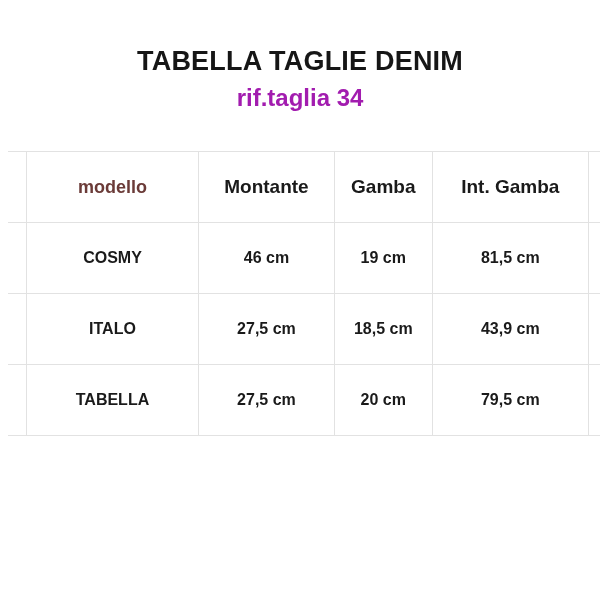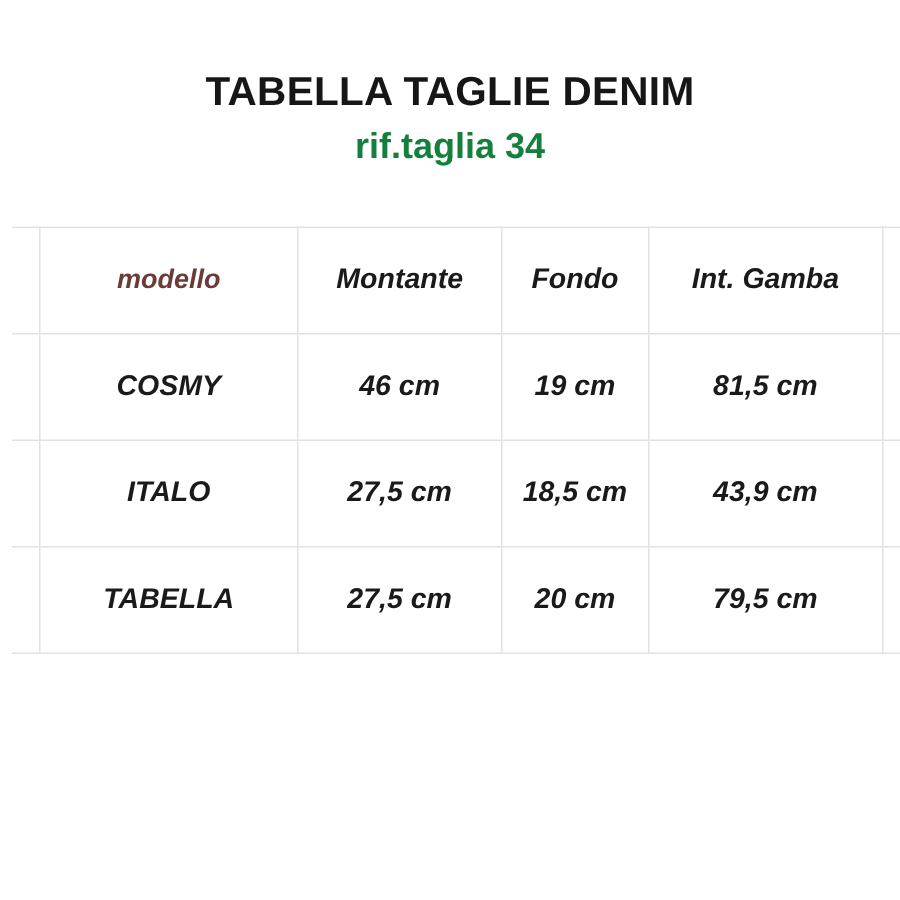--- a/index.html
+++ b/index.html
@@ -31,46 +31,45 @@
     line-height: 1.18;
     margin: 0;
     color: #161616;
   }
   .subtitle {
     font-size: 24px;
     font-weight: bold;
     text-align: center;
     line-height: 1.2;
     margin: 6px 0 0 0;
-    color: #15803d;
+    color: #a21caf;
   }
   .table-wrap {
     width: 584px;
     margin-top: 38px;
-    font-style: italic;
   }
   table.size-table {
     width: 600px;
     border-collapse: collapse;
     table-layout: fixed;
   }
   table.size-table td {
     border: 1px solid #e2e2e2;
     text-align: center;
     vertical-align: middle;
     font-weight: bold;
     padding: 0;
   }
   tr.header-row td {
     height: 70px;
     font-size: 19px;
   }
   tr.data-row td {
     height: 70px;
-    font-size: 19px;
+    font-size: 16px;
   }
   td.edge {
     width: 16px;
     border-left: none;
     border-right: none;
   }
   td.edge.left {
     border-left: none;
   }
   td.col-model { width: 152px; }
@@ -96,21 +95,21 @@
 
   <div class="table-wrap">
     <table class="size-table">
       <tbody>
         <tr class="header-row">
           <td class="edge left"></td>
           <td class="col-model">
             <span class="model-head">modello</span>
           </td>
           <td class="col-1">Montante</td>
-          <td class="col-2">Fondo</td>
+          <td class="col-2">Gamba</td>
           <td class="col-3">Int. Gamba</td>
           <td class="edge"></td>
         </tr>
 
         <tr class="data-row">
           <td class="edge left"></td>
           <td class="col-model">COSMY</td>
           <td class="col-1">46 cm</td>
           <td class="col-2">19 cm</td>
           <td class="col-3">81,5 cm</td>

